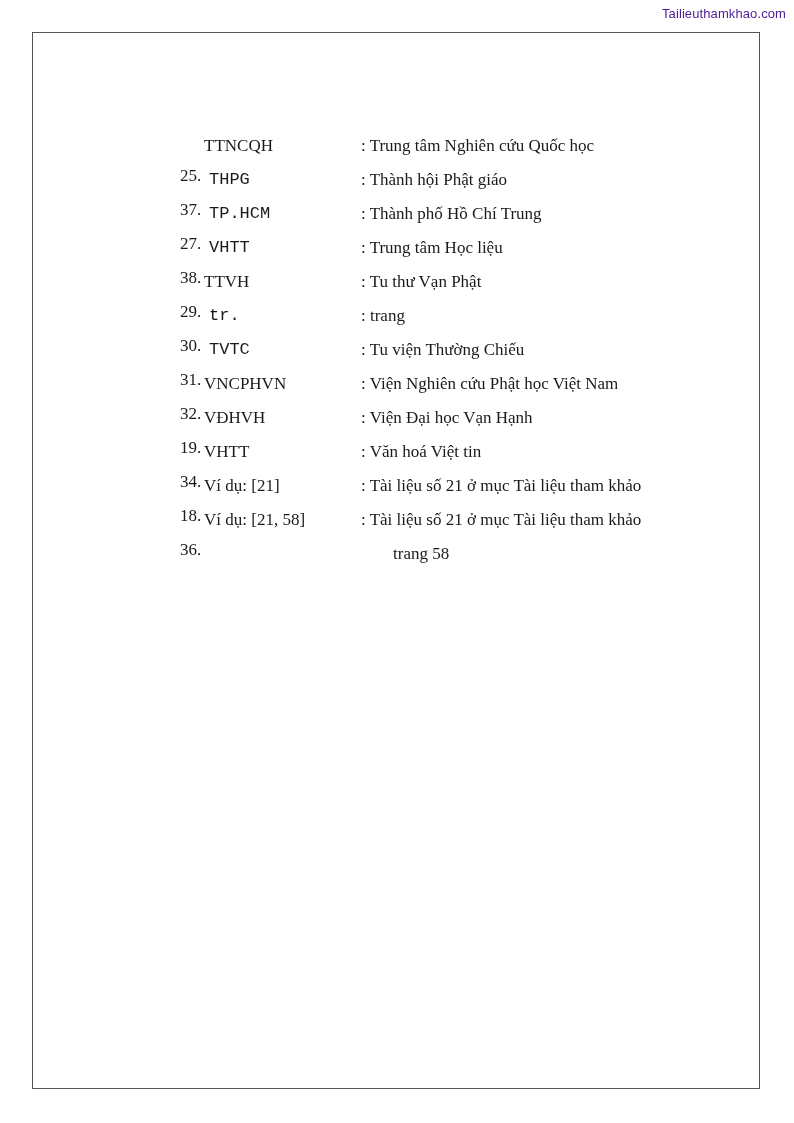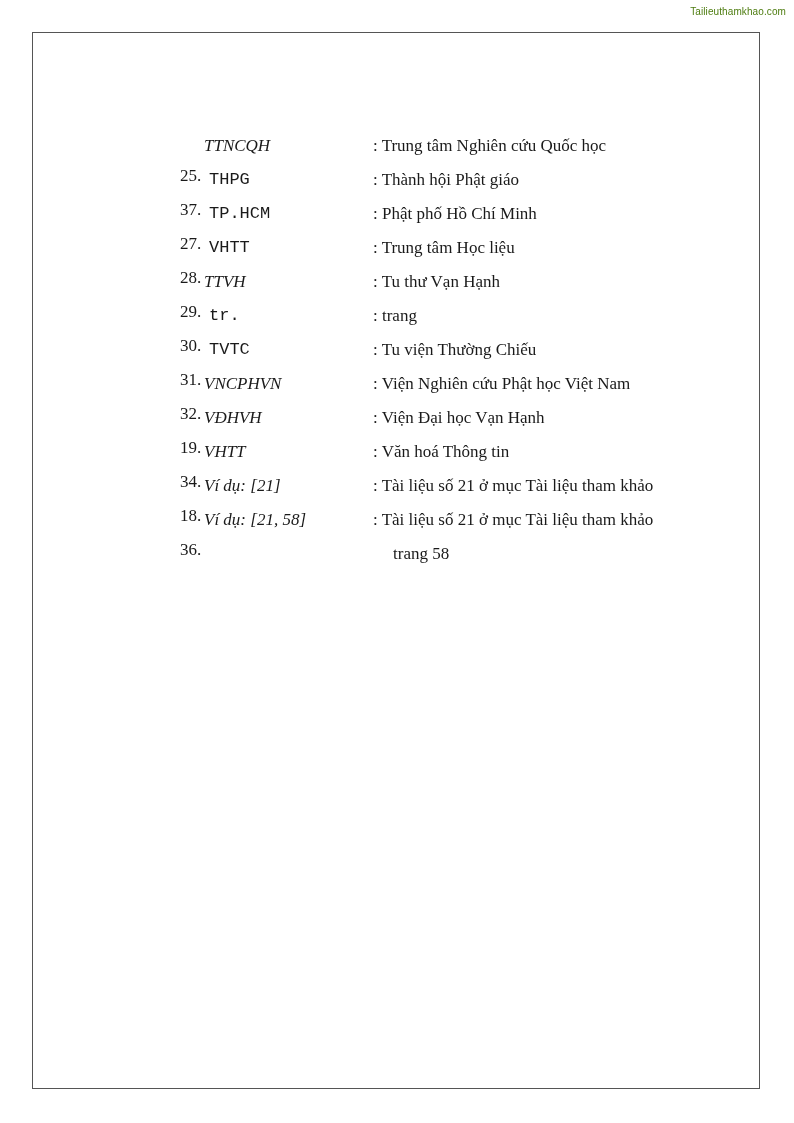--- a/index.html
+++ b/index.html
@@ -13,22 +13,22 @@
       position: relative;
       overflow: hidden;
       font-family: "Liberation Serif", "DejaVu Serif", serif;
       color: #1a1a1a;
     }
     .watermark {
       position: absolute;
       top: 6px;
       right: 8px;
       font-family: "Liberation Sans", "DejaVu Sans", sans-serif;
-      font-size: 10px;
-      color: #4d7c0f;
+      font-size: 13px;
+      color: #4c1d95;
       letter-spacing: 0.1px;
     }
     .page-frame {
       position: absolute;
       left: 32px;
       top: 32px;
       width: 728px;
       height: 1057px;
       border: 1px solid #555555;
       box-sizing: border-box;
@@ -51,25 +51,25 @@
     .abbr-num {
       position: absolute;
       left: 0;
       top: 0;
       margin-top: 30px;
     }
     .abbr-term {
       position: absolute;
       top: 0;
     }
-    .abbr-term.tight { left: 24px; font-style: italic; }
+    .abbr-term.tight { left: 24px; }
     .abbr-term.loose { left: 29px; font-family: Liberation Mono, monospace; }
     .abbr-desc {
       position: absolute;
-      left: 193px;
+      left: 181px;
       top: 0;
     }
     .abbr-cont {
       position: absolute;
       left: 213px;
       top: 0;
     }
   </style>
 </head>
 <body>
@@ -85,31 +85,31 @@
     <span class="abbr-desc">: Trung tâm Nghiên cứu Quốc học</span>
   </li>
   <li class="abbr-row">
     <span class="abbr-num">37.</span>
     <span class="abbr-term loose">THPG</span>
     <span class="abbr-desc">: Thành hội Phật giáo</span>
   </li>
   <li class="abbr-row">
     <span class="abbr-num">27.</span>
     <span class="abbr-term loose">TP.HCM</span>
-    <span class="abbr-desc">: Phật phố Hồ Chí Minh</span>
+    <span class="abbr-desc">: Thành phố Hồ Chí Trung</span>
   </li>
   <li class="abbr-row">
-    <span class="abbr-num">28.</span>
+    <span class="abbr-num">38.</span>
     <span class="abbr-term loose">VHTT</span>
     <span class="abbr-desc">: Trung tâm Học liệu</span>
   </li>
   <li class="abbr-row">
     <span class="abbr-num">29.</span>
     <span class="abbr-term tight">TTVH</span>
-    <span class="abbr-desc">: Tu thư Vạn Hạnh</span>
+    <span class="abbr-desc">: Tu thư Vạn Phật</span>
   </li>
   <li class="abbr-row">
     <span class="abbr-num">30.</span>
     <span class="abbr-term loose">tr.</span>
     <span class="abbr-desc">: trang</span>
   </li>
   <li class="abbr-row">
     <span class="abbr-num">31.</span>
     <span class="abbr-term loose">TVTC</span>
     <span class="abbr-desc">: Tu viện Thường Chiếu</span>
@@ -120,21 +120,21 @@
     <span class="abbr-desc">: Viện Nghiên cứu Phật học Việt Nam</span>
   </li>
   <li class="abbr-row">
     <span class="abbr-num">19.</span>
     <span class="abbr-term tight">VĐHVH</span>
     <span class="abbr-desc">: Viện Đại học Vạn Hạnh</span>
   </li>
   <li class="abbr-row">
     <span class="abbr-num">34.</span>
     <span class="abbr-term tight">VHTT</span>
-    <span class="abbr-desc">: Văn hoá Thông tin</span>
+    <span class="abbr-desc">: Văn hoá Việt tin</span>
   </li>
   <li class="abbr-row">
     <span class="abbr-num">18.</span>
     <span class="abbr-term tight">Ví dụ: [21]</span>
     <span class="abbr-desc">: Tài liệu số 21 ở mục Tài liệu tham khảo</span>
   </li>
   <li class="abbr-row">
     <span class="abbr-num">36.</span>
     <span class="abbr-term tight">Ví dụ: [21, 58]</span>
     <span class="abbr-desc">: Tài liệu số 21 ở mục Tài liệu tham khảo</span>

